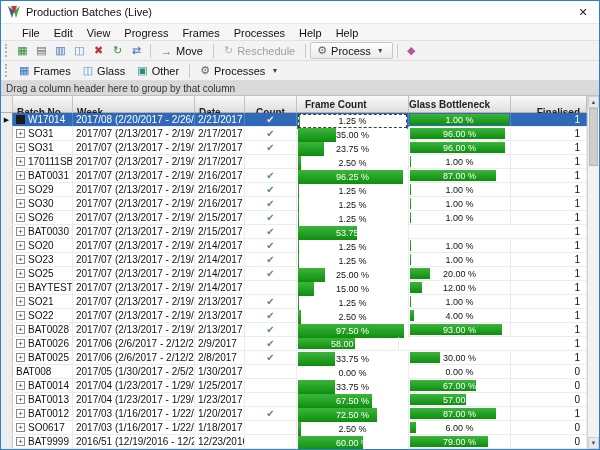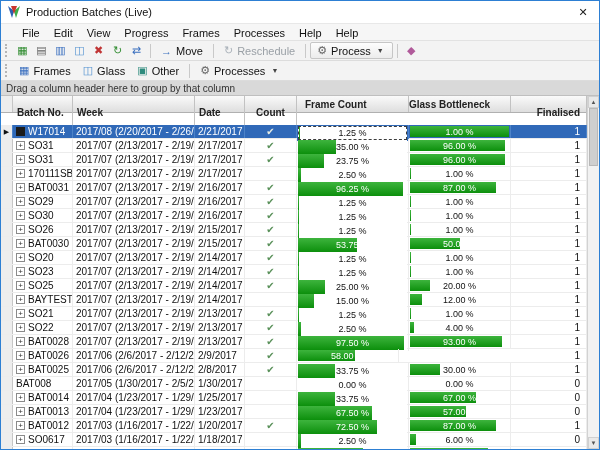--- a/index.html
+++ b/index.html
@@ -43,21 +43,21 @@
   .group-hint { font-size:10px; color:#333; }
 
   
   .grid-area { flex:1; display:flex; overflow:hidden; }
   .grid-main { flex:1; display:flex; flex-direction:column; overflow:hidden; }
   .header-row { height:17px; display:flex; flex:none;
                 background:linear-gradient(#fafafa,#dedede); border-bottom:1px solid #b0b0b0;
                 font-weight:bold; font-size:10px; color:#222; }
   .hcell { border-right:1px solid #c2c2c2; display:flex; align-items:center; padding:16px 4px;
            white-space:nowrap; overflow:hidden; }
-  .grid-body { flex:1; overflow:hidden; background:#fff;margin-top:12px; }
+  .grid-body { flex:1; overflow:hidden; background:#fff; }
 
   .grid-row { height:14px; display:flex; border-bottom:1px solid #ececec; font-size:10px; color:#111; }
   .cell { border-right:1px solid #ececec; display:flex; align-items:center; padding:0 3px;
           white-space:nowrap; overflow:hidden; }
   .c-ind   { width:12px; background:#ededed; border-right:1px solid #c6c6c6; justify-content:center;
              padding:0; font-size:7px; color:#222; }
   .c-batch { width:60px; }
   .c-week  { width:122px; }
   .c-date  { width:50px; }
   .c-status{ width:52px; justify-content:center; }
@@ -413,26 +413,20 @@
             <div class="cell c-date">2/15/2017</div>
             <div class="cell c-status">
               <span class="check">✔</span>
             </div>
             <div class="cell c-frame">
               <div class="pwrap">
                 <div class="pfill" style="width: 53.75%;"></div>
                 <div class="plabel light">53.75 %</div>
               </div>
             </div>
-            <div class="cell c-glass">
-              <div class="pwrap">
-                <div class="pfill" style="width: 50%;"></div>
-                <div class="plabel light">50.00 %</div>
-              </div>
-            </div>
             <div class="cell c-final">1</div>
           </div>
           <div class="grid-row">
             <div class="cell c-ind"></div>
             <div class="cell c-batch">
               <span class="exp">+</span>
               <span>SO20</span>
             </div>
             <div class="cell c-week">2017/07 (2/13/2017 - 2/19/2017)</div>
             <div class="cell c-date">2/14/2017</div>

